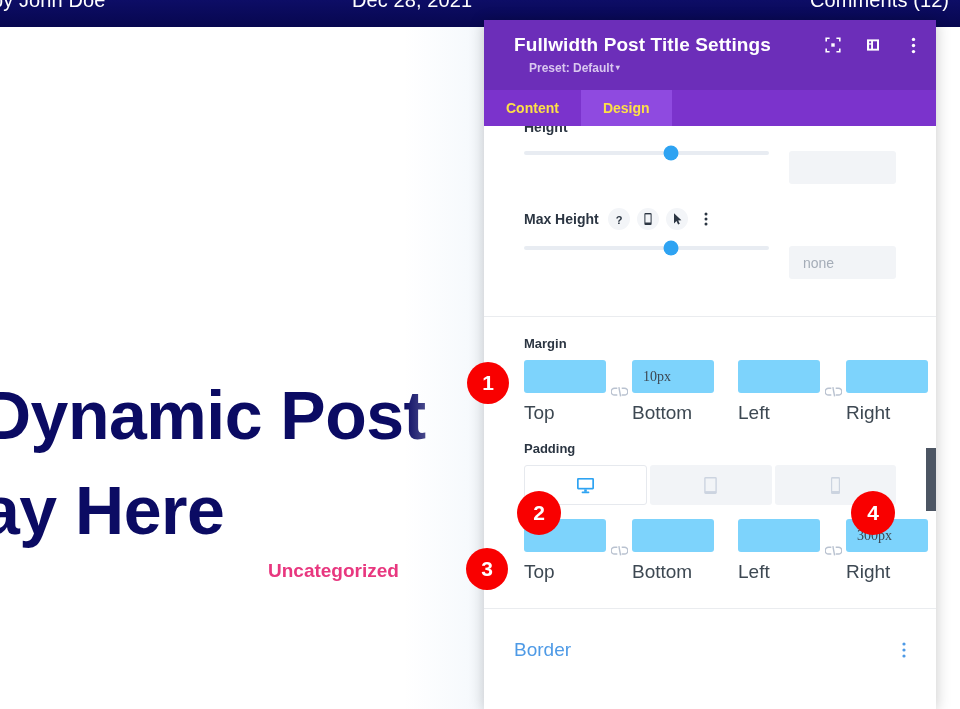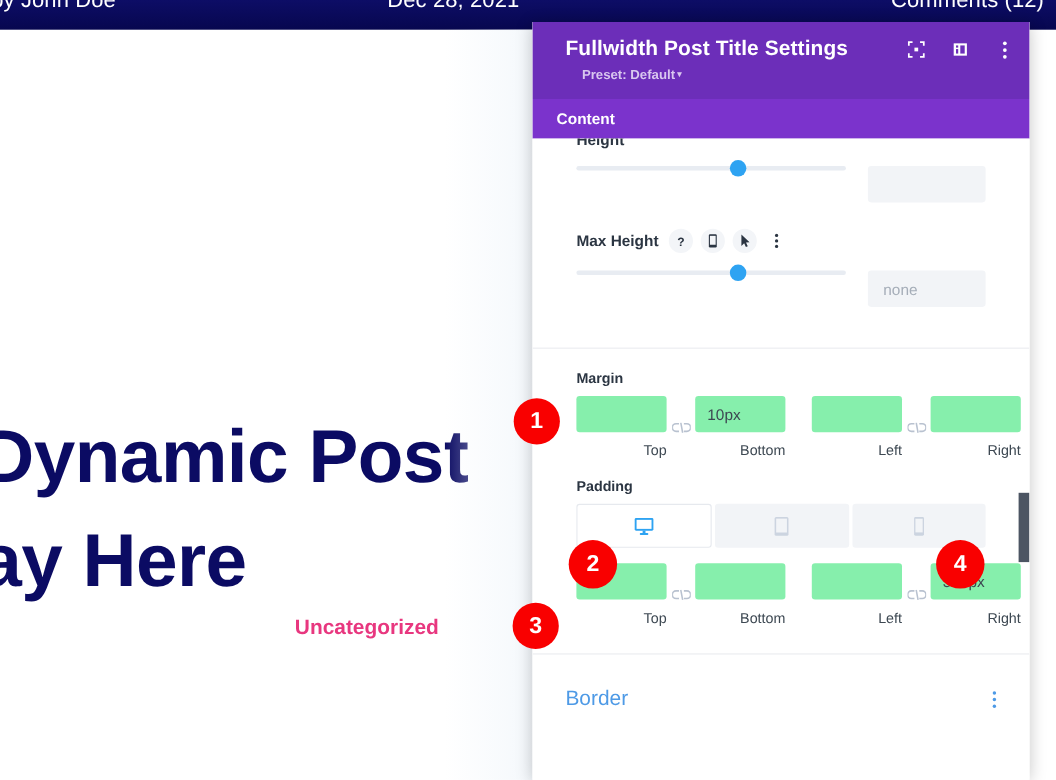--- a/index.html
+++ b/index.html
@@ -82,21 +82,21 @@
               display: flex; align-items: center; justify-content: center; }
   .hdr-icon svg { display: block; }
 
   
   #modal-tabs {
     display: flex; background: #7b33cc; flex: 0 0 auto;
     height: 36px;
   }
   .tab {
     display: flex; align-items: center; justify-content: center;
-    color: #ffffff; font-size: 14px; font-weight: 700;
+    color: #fde047; font-size: 14px; font-weight: 700;
     padding: 0 22px; cursor: pointer; height: 36px;
   }
   .tab.active { background: #8f4ae0; }
 
   
   #modal-body {
     flex: 1 1 auto; position: relative; overflow: hidden; background: #fff;
   }
   .section { padding: 0 40px; }
   .divider { height: 1px; background: #eaecef; margin: 0 0px; }
@@ -142,26 +142,26 @@
 
   
   .sub-label { font-size: 13px; font-weight: 700; color: #2b3542; }
   .quad {
     display: flex; align-items: flex-start; margin-top: 9px;
   }
   .quad .pair { display: flex; align-items: center; }
   .quad-sep { width: 1px; align-self: stretch; background: #dfe3e9; margin: 0 12px; height: 33px; }
   .cell { width: 82px; }
   .cell .box {
-    height: 33px; background: #86efac; border-radius: 3px;
+    height: 33px; background: #7dd3fc; border-radius: 3px;
     display: flex; align-items: center; padding: 0 11px;
-    font-size: 14px; color: #3d4852; cursor: text;
+    font-size: 14px; color: #3d4852; cursor: text; font-family: Liberation Serif, serif;
   }
   .cell .cap {
-    text-align: right; font-size: 13px; color: #3d4852; margin-top: 9px;
+    text-align: left; font-size: 19px; color: #3d4852; margin-top: 9px;
   }
   .linkbtn {
     width: 26px; display: flex; align-items: center; justify-content: center;
     height: 33px; cursor: pointer;
   }
 
   
   .device-strip { display: flex; gap: 3px; margin-top: 9px; }
   .device-tab {
     flex: 1 1 0; height: 40px; border-radius: 3px;
@@ -245,20 +245,21 @@
           <circle cx="2.5" cy="2.4" r="1.7" fill="#ffffff"></circle>
           <circle cx="2.5" cy="8.5" r="1.7" fill="#ffffff"></circle>
           <circle cx="2.5" cy="14.6" r="1.7" fill="#ffffff"></circle>
         </svg>
       </span>
     </div>
   </div>
 
   <div id="modal-tabs">
     <div class="tab">Content</div>
+    <div class="tab active">Design</div>
   </div>
 
   <div id="modal-body">
 
     <div class="section" style="padding-top:0px;">
       <div class="field-label" style="margin-top:-7px;">Height</div>
       <div class="slider-row">
         <div class="slider">
           <div class="knob" style="left:60%;"></div>
         </div>

